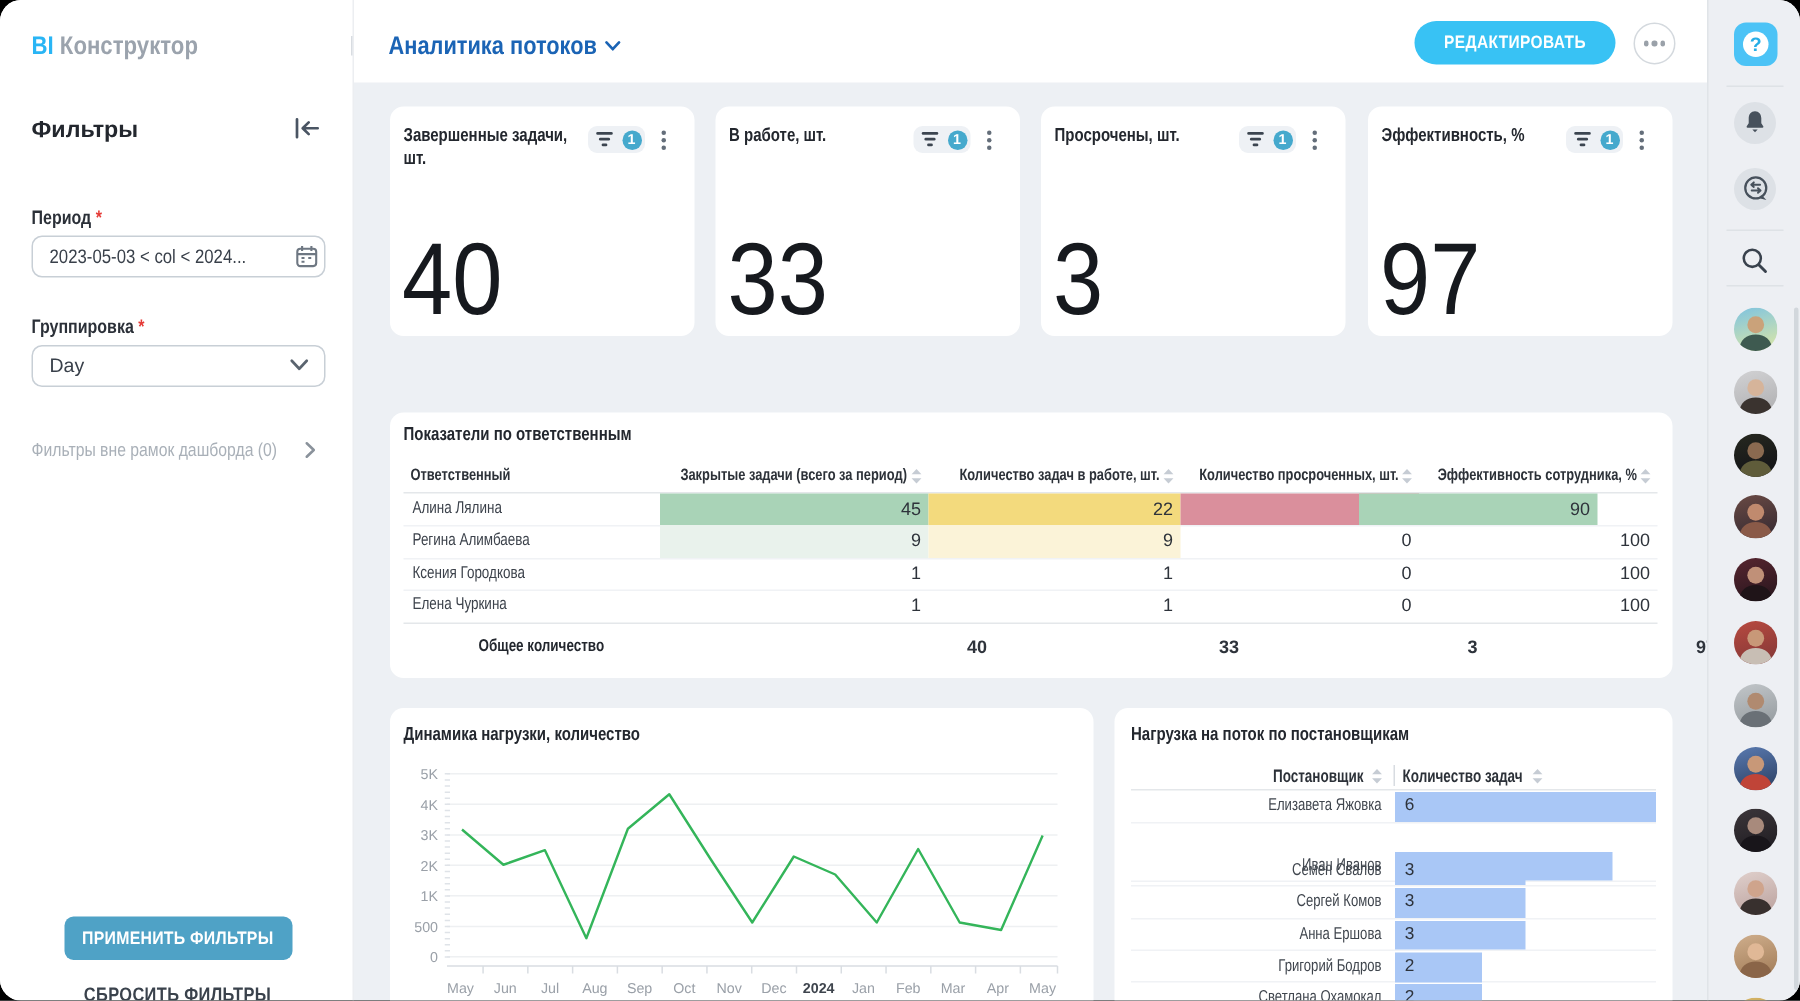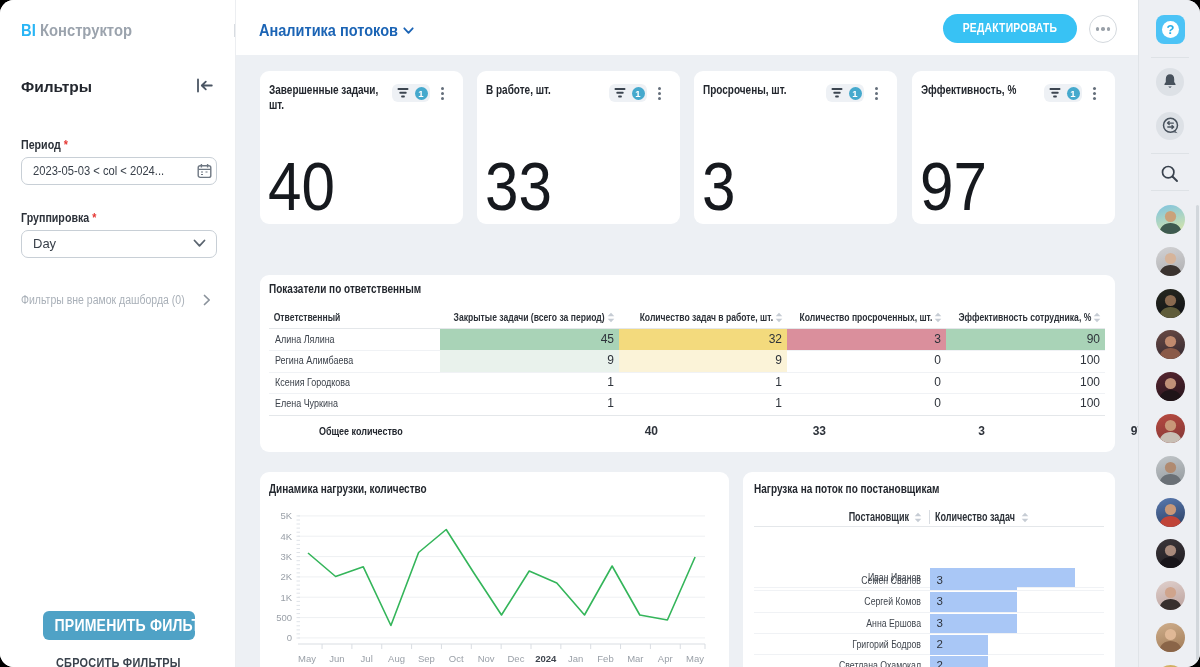--- a/index.html
+++ b/index.html
@@ -12,21 +12,21 @@
   .sidebar { left:0; top:0; width:236px; height:667px; background:#fff; border-right:1px solid #eceef1; }
   .logo { left:21px; top:21px; font-size:17px; font-weight:700; letter-spacing:0; transform:scaleX(0.87); transform-origin:0 50%; white-space:nowrap; }
   .logo .bi { color:#29b5f5; }
   .logo .k { color:#9ba3ad; font-weight:600; }
   .flt-title { left:21px; top:78px; font-size:15.5px; font-weight:700; color:#23272e; }
   .lbl { font-size:13px; font-weight:700; color:#2b3038; transform:scaleX(0.82); transform-origin:0 50%; white-space:nowrap; }
   .lbl .req { color:#e53935; }
   .inp { left:21px; width:196px; height:28px; border:1px solid #c8cfd6; border-radius:7px; background:#fff;
          font-size:13px; color:#39404a; line-height:26px; padding-left:11px; }
   .apply-btn { left:43px; top:611px; width:152px; height:29px; background:#4fa2c6; border-radius:6px;
-               color:#fff; font-size:16px; font-weight:700; text-align:center; line-height:29px; letter-spacing:0.2px; white-space:nowrap; }
+               color:#fff; font-size:12px; font-weight:700; text-align:center; line-height:29px; letter-spacing:0.2px; white-space:nowrap; }
   .apply-btn span { display:inline-block; transform:scaleX(0.88); transform-origin:50% 50%; }
   .reset-btn span { display:inline-block; transform:scaleX(0.84); transform-origin:50% 50%; }
   .reset-btn { left:0; top:655px; width:236px; text-align:center; font-size:13px; font-weight:700; color:#3a424c; letter-spacing:0.3px; }
 
   
   .topbar-divider { left:234px; top:24px; width:1px; height:13px; background:#d8dce1; }
   .page-title { left:259px; top:21px; font-size:17px; font-weight:700; color:#1b64b5; transform:scaleX(0.855); transform-origin:0 50%; white-space:nowrap; }
   .edit-btn { left:943px; top:14px; width:134px; height:29px; background:#38c2f4; border-radius:14.5px;
               color:#fff; font-size:12px; font-weight:700; text-align:center; line-height:29px; letter-spacing:0.3px; }
   .more-btn { left:1089px; top:15px; width:28px; height:28px; border:1px solid #d4d9de; border-radius:50%; background:#fff; }
@@ -210,23 +210,23 @@
         <svg class="sort" style="left:824px;" width="8" height="11" viewBox="0 0 8 11">
             <path d="M0.7 4.2 L4 0.7 L7.3 4.2 Z" fill="#c6ccd4"></path>
             <path d="M0.7 6.8 L4 10.3 L7.3 6.8 Z" fill="#c6ccd4"></path>
           </svg>
       </div>
       <div class="hline" style="top:53px; background:#e4e7ea;"></div>
 
       <div class="trow" style="top:54px;">
         <div class="tcell tname" style="width:165px;">Алина Лялина</div>
         <div class="tcell tnum" style="left:171px; width:179px; background:#a9d3b7;">45</div>
-        <div class="tcell tnum" style="left:350px; width:168px; background:#f3da7d;">32</div>
+        <div class="tcell tnum" style="left:350px; width:168px; background:#f3da7d;">22</div>
         <div class="tcell tnum" style="left:518px; width:159px; background:#da8f9c;">3</div>
-        <div class="tcell tnum" style="left:677px; width:159px; background:#a9d3b7;">90</div>
+        <div class="tcell tnum" style="left:637px; width:159px; background:#a9d3b7;">90</div>
       </div>
       <div class="hline" style="top:75.4px;"></div>
       <div class="trow" style="top:75.4px;">
         <div class="tcell tname" style="width:165px;">Регина Алимбаева</div>
         <div class="tcell tnum" style="left:171px; width:179px; background:#e9f2ec;">9</div>
         <div class="tcell tnum" style="left:350px; width:168px; background:#fbf3d8;">9</div>
         <div class="tcell tnum" style="left:518px; width:159px;">0</div>
         <div class="tcell tnum" style="left:677px; width:159px;">100</div>
       </div>
       <div class="hline" style="top:96.8px;"></div>
@@ -358,20 +358,25 @@
           <path d="M0.7 4.2 L4 0.7 L7.3 4.2 Z" fill="#c6ccd4"></path>
           <path d="M0.7 6.8 L4 10.3 L7.3 6.8 Z" fill="#c6ccd4"></path>
         </svg>
       <div class="bhead" style="position:absolute; left:192px; top:38px; font-size:12px; font-weight:700; color:#2c3138; transform:scaleX(0.75); transform-origin:0 50%; white-space:nowrap;">Количество задач</div>
       <svg class="abs" style="left:278px; top:40px;" width="8" height="11" viewBox="0 0 8 11">
           <path d="M0.7 4.2 L4 0.7 L7.3 4.2 Z" fill="#c6ccd4"></path>
           <path d="M0.7 6.8 L4 10.3 L7.3 6.8 Z" fill="#c6ccd4"></path>
         </svg>
       <div class="abs" style="left:185.5px; top:38px; width:1px; height:14px; background:#d8dce1;"></div>
       <div class="abs" style="left:11px; top:54px; width:350px; height:1px; background:#e4e7ea;"></div>
+      <div class="brow" style="top:55.3px;">
+          <i class="bline"></i>
+          <div class="bname">Елизавета Яжовка</div>
+          <div class="bbar" style="width:174px;">6</div>
+        </div>
       <div class="brow" style="top:95px;">
           <i class="bline"></i>
           <div class="bname">Иван Иванов</div>
           <div class="bbar" style="width:145px;">5</div>
         </div>
       <div class="brow" style="top:98px;">
           <i class="bline"></i>
           <div class="bname">Семен Свалов</div>
           <div class="bbar" style="width:87px;">3</div>
         </div>

